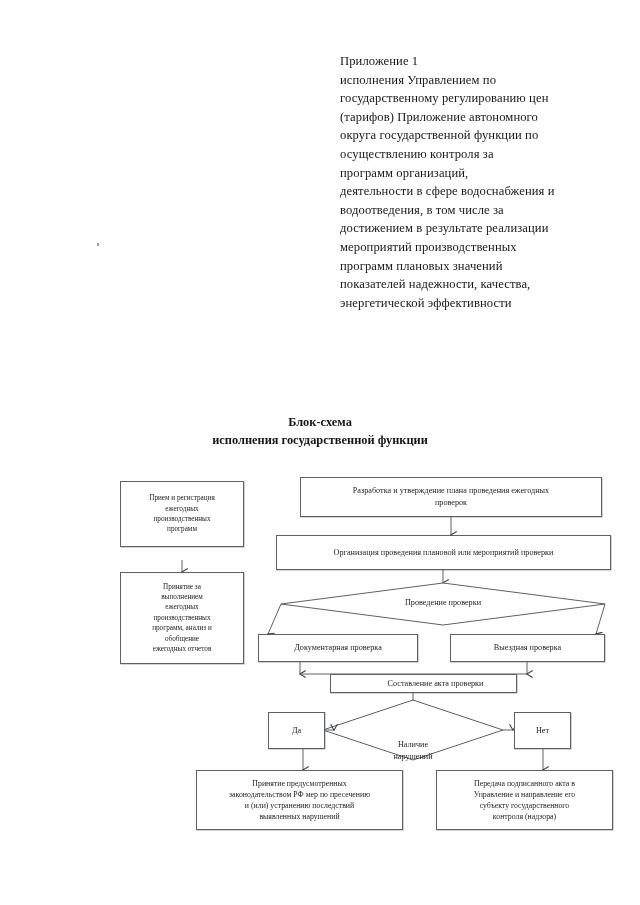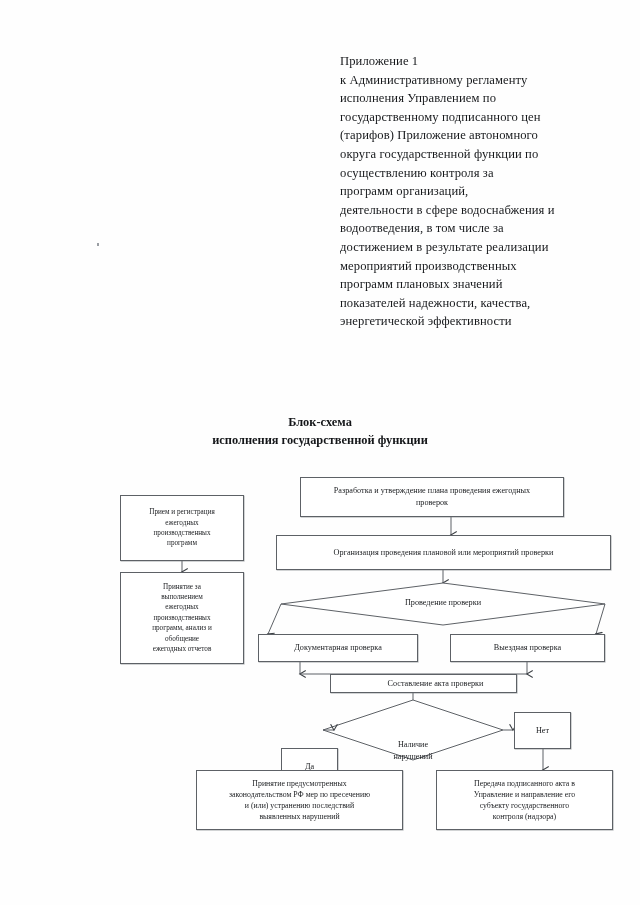--- a/index.html
+++ b/index.html
@@ -104,23 +104,22 @@
     left: 97px; top: 243px;
   }
 </style>
 </head>
 <body>
 
 <div class="page">
 
   <div class="header-block">
     <div class="header-line">Приложение 1</div>
-    <div class="header-line">к Административному регламенту</div>
     <div class="header-line">исполнения Управлением по</div>
-    <div class="header-line">государственному подписанного цен</div>
+    <div class="header-line">государственному регулированию цен</div>
     <div class="header-line">(тарифов) Приложение автономного</div>
     <div class="header-line">округа государственной функции по</div>
     <div class="header-line">осуществлению контроля за</div>
     <div class="header-line">программ организаций,</div>
     <div class="header-line">деятельности в сфере водоснабжения и</div>
     <div class="header-line">водоотведения, в том числе за</div>
     <div class="header-line">достижением в результате реализации</div>
     <div class="header-line">мероприятий производственных</div>
     <div class="header-line">программ плановых значений</div>
     <div class="header-line">показателей надежности, качества,</div>
@@ -169,38 +168,38 @@
         <line x1="323" y1="730" x2="334" y2="730" marker-end="url(#ah)"></line>
 
         <line x1="503" y1="730" x2="513" y2="730" marker-end="url(#ah)"></line>
 
         <line x1="303" y1="749" x2="303" y2="770" marker-end="url(#ah)"></line>
 
         <line x1="543" y1="749" x2="543" y2="770" marker-end="url(#ah)"></line>
       </g>
     </svg>
 
-    <div class="node n-small" style="left:120px; top:495px; width:124px; height:66px;">
+    <div class="node n-small" style="left:120px; top:481px; width:124px; height:66px;">
       <span class="txt">Прием и регистрация
 ежегодных
 производственных
 программ</span>
     </div>
 
     <div class="node n-small" style="left:120px; top:572px; width:124px; height:92px;">
       <span class="txt">Принятие за
 выполнением
 ежегодных
 производственных
 программ, анализ и
 обобщение
 ежегодных отчетов</span>
     </div>
 
-    <div class="node n-reg" style="left:300px; top:477px; width:264px; height:40px;">
+    <div class="node n-reg" style="left:300px; top:477px; width:302px; height:40px;">
       <span class="txt">Разработка и утверждение плана проведения ежегодных
 проверок</span>
     </div>
 
     <div class="node n-reg" style="left:276px; top:535px; width:335px; height:35px;">
       <span class="txt">Организация проведения плановой или мероприятий проверки</span>
     </div>
 
     <div class="shape-label n-reg" style="left:343px; top:597px; width:200px;">Проведение проверки</div>
 
@@ -212,21 +211,21 @@
       <span class="txt">Выездная проверка</span>
     </div>
 
     <div class="node n-reg" style="left:330px; top:674px; width:187px; height:19px;padding-left:28px;">
       <span class="txt">Составление акта проверки</span>
     </div>
 
     <div class="shape-label n-reg" style="left:363px; top:718px; width:100px; line-height:11.6px; white-space:pre-line;margin-top:21px;">Наличие
 нарушений</div>
 
-    <div class="node n-reg" style="left:281px; top:712px; width:57px; height:37px;margin-top:36px;">
+    <div class="node n-reg" style="left:268px; top:712px; width:57px; height:37px;">
       <span class="txt">Да</span>
     </div>
 
     <div class="node n-reg" style="left:514px; top:712px; width:57px; height:37px;">
       <span class="txt">Нет</span>
     </div>
 
     <div class="node n-mid" style="left:196px; top:770px; width:207px; height:60px;">
       <span class="txt">Принятие предусмотренных
 законодательством РФ мер по пресечению

